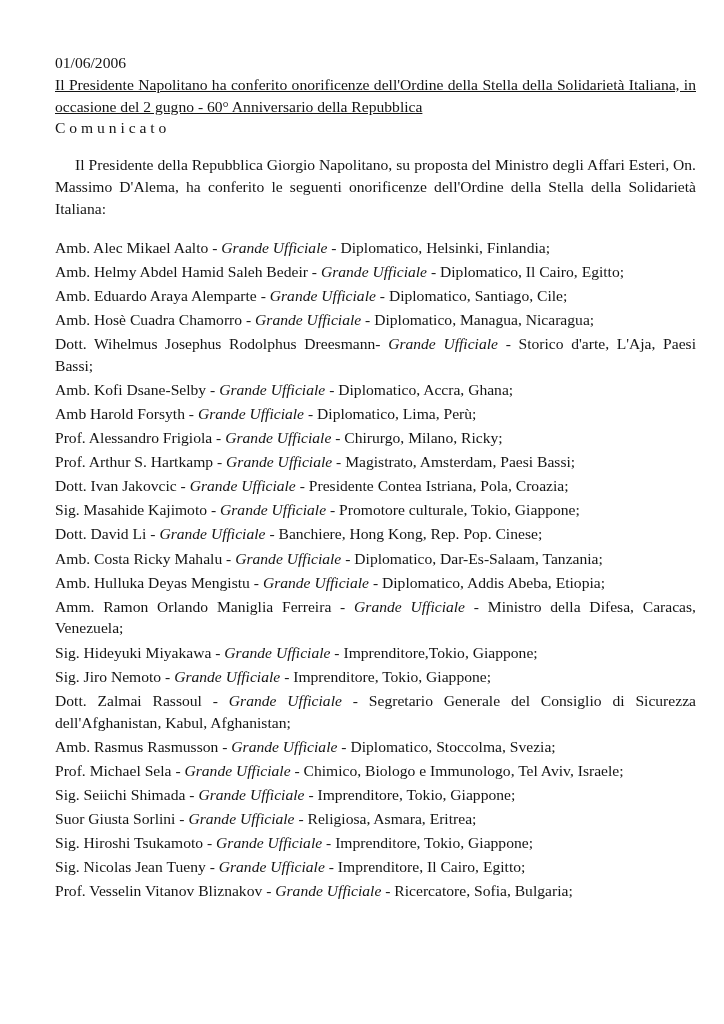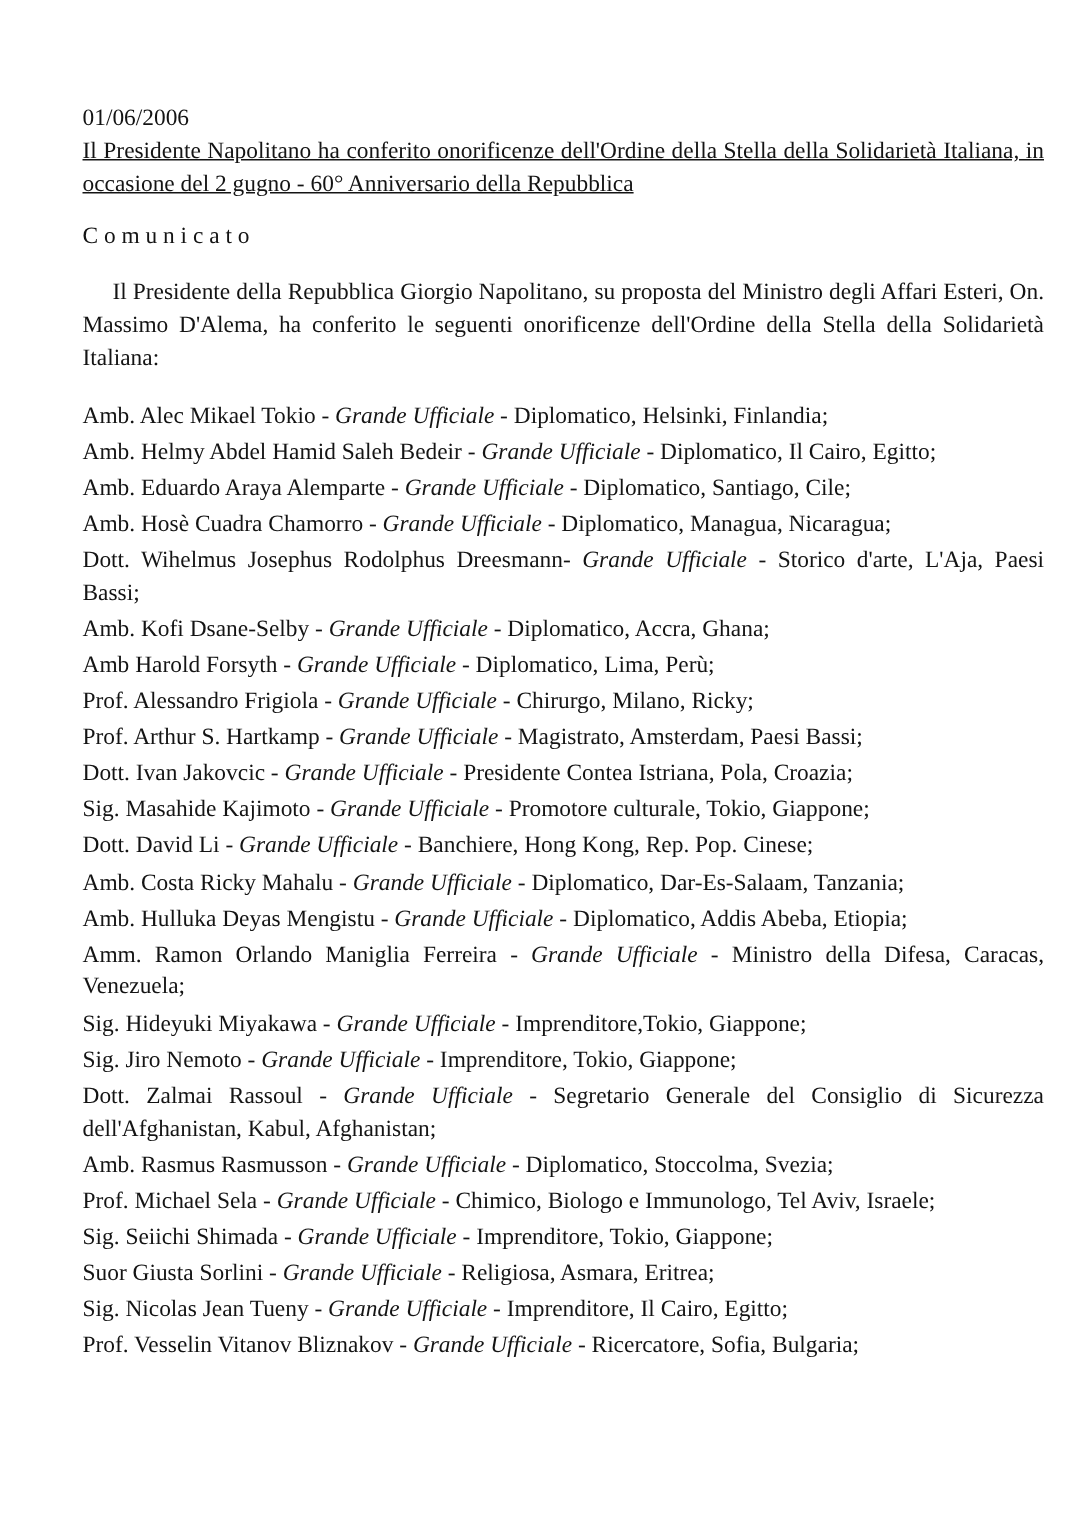--- a/index.html
+++ b/index.html
@@ -10,42 +10,42 @@
   .page {
     position: relative;
     width: 724px;
     height: 1024px;
     box-sizing: border-box;
     background: #ffffff;
     color: #141414;
     font-family: "Liberation Serif", "DejaVu Serif", serif;
     font-size: 15.6px;
     line-height: 21.8px;
-    padding: 68px 28px 0 55px;
+    padding: 52px 28px 0 55px;
     overflow: hidden;
   }
   p { margin: 0; }
   .doc-date { text-align: left; }
   .doc-title { text-align: justify; text-decoration: underline; }
-  .doc-heading { margin-top: 14px; }
+  .doc-heading { margin-top: 0; }
   .doc-intro { margin-top: 15px; text-indent: 20px; text-align: justify; }
   .honors { margin-top: 17px; }
   .entry { margin: 0 0 2.3px 0; text-align: justify; }
   .rank { font-style: italic; }
 </style>
 </head>
 <body>
 
 <div class="page">
   <p class="doc-date">01/06/2006</p>
   <p class="doc-title">Il Presidente Napolitano ha conferito onorificenze dell'Ordine della Stella della Solidarietà Italiana, in occasione del 2 gugno - 60° Anniversario della Repubblica</p>
   <p class="doc-heading">C o m u n i c a t o</p>
   <p class="doc-intro">Il Presidente della Repubblica Giorgio Napolitano, su proposta del Ministro degli Affari Esteri, On. Massimo D'Alema, ha conferito le seguenti onorificenze dell'Ordine della Stella della Solidarietà Italiana:</p>
   <div class="honors">
-      <p class="entry"><span>Amb. Alec Mikael Tokio - </span><span class="rank">Grande Ufficiale</span><span> - Diplomatico, Helsinki, Finlandia;</span></p>
+      <p class="entry"><span>Amb. Alec Mikael Aalto - </span><span class="rank">Grande Ufficiale</span><span> - Diplomatico, Helsinki, Finlandia;</span></p>
       <p class="entry"><span>Amb. Helmy Abdel Hamid Saleh Bedeir - </span><span class="rank">Grande Ufficiale</span><span> - Diplomatico, Il Cairo, Egitto;</span></p>
       <p class="entry"><span>Amb. Eduardo Araya Alemparte - </span><span class="rank">Grande Ufficiale</span><span> - Diplomatico, Santiago, Cile;</span></p>
       <p class="entry"><span>Amb. Hosè Cuadra Chamorro - </span><span class="rank">Grande Ufficiale</span><span> - Diplomatico, Managua, Nicaragua;</span></p>
       <p class="entry"><span>Dott. Wihelmus Josephus Rodolphus Dreesmann- </span><span class="rank">Grande Ufficiale</span><span> - Storico d'arte, L'Aja, Paesi Bassi;</span></p>
       <p class="entry"><span>Amb. Kofi Dsane-Selby - </span><span class="rank">Grande Ufficiale</span><span> - Diplomatico, Accra, Ghana;</span></p>
       <p class="entry"><span>Amb Harold Forsyth - </span><span class="rank">Grande Ufficiale</span><span> - Diplomatico, Lima, Perù;</span></p>
       <p class="entry"><span>Prof. Alessandro Frigiola - </span><span class="rank">Grande Ufficiale</span><span> - Chirurgo, Milano, Ricky;</span></p>
       <p class="entry"><span>Prof. Arthur S. Hartkamp - </span><span class="rank">Grande Ufficiale</span><span> - Magistrato, Amsterdam, Paesi Bassi;</span></p>
       <p class="entry"><span>Dott. Ivan Jakovcic - </span><span class="rank">Grande Ufficiale</span><span> - Presidente Contea Istriana, Pola, Croazia;</span></p>
       <p class="entry"><span>Sig. Masahide Kajimoto - </span><span class="rank">Grande Ufficiale</span><span> - Promotore culturale, Tokio, Giappone;</span></p>
@@ -53,16 +53,17 @@
       <p class="entry"><span>Amb. Costa Ricky Mahalu - </span><span class="rank">Grande Ufficiale</span><span> - Diplomatico, Dar-Es-Salaam, Tanzania;</span></p>
       <p class="entry"><span>Amb. Hulluka Deyas Mengistu - </span><span class="rank">Grande Ufficiale</span><span> - Diplomatico, Addis Abeba, Etiopia;</span></p>
       <p class="entry"><span>Amm. Ramon Orlando Maniglia Ferreira - </span><span class="rank">Grande Ufficiale</span><span> - Ministro della Difesa, Caracas, Venezuela;</span></p>
       <p class="entry"><span>Sig. Hideyuki Miyakawa - </span><span class="rank">Grande Ufficiale</span><span> - Imprenditore,Tokio, Giappone;</span></p>
       <p class="entry"><span>Sig. Jiro Nemoto - </span><span class="rank">Grande Ufficiale</span><span> - Imprenditore, Tokio, Giappone;</span></p>
       <p class="entry"><span>Dott. Zalmai Rassoul - </span><span class="rank">Grande Ufficiale</span><span> - Segretario Generale del Consiglio di Sicurezza dell'Afghanistan, Kabul, Afghanistan;</span></p>
       <p class="entry"><span>Amb. Rasmus Rasmusson - </span><span class="rank">Grande Ufficiale</span><span> - Diplomatico, Stoccolma, Svezia;</span></p>
       <p class="entry"><span>Prof. Michael Sela - </span><span class="rank">Grande Ufficiale</span><span> - Chimico, Biologo e Immunologo, Tel Aviv, Israele;</span></p>
       <p class="entry"><span>Sig. Seiichi Shimada - </span><span class="rank">Grande Ufficiale</span><span> - Imprenditore, Tokio, Giappone;</span></p>
       <p class="entry"><span>Suor Giusta Sorlini - </span><span class="rank">Grande Ufficiale</span><span> - Religiosa, Asmara, Eritrea;</span></p>
+      <p class="entry"><span>Sig. Hiroshi Tsukamoto - </span><span class="rank">Grande Ufficiale</span><span> - Imprenditore, Tokio, Giappone;</span></p>
       <p class="entry"><span>Sig. Nicolas Jean Tueny - </span><span class="rank">Grande Ufficiale</span><span> - Imprenditore, Il Cairo, Egitto;</span></p>
       <p class="entry"><span>Prof. Vesselin Vitanov Bliznakov - </span><span class="rank">Grande Ufficiale</span><span> - Ricercatore, Sofia, Bulgaria;</span></p>
     </div>
 </div>
 
 </body></html>

